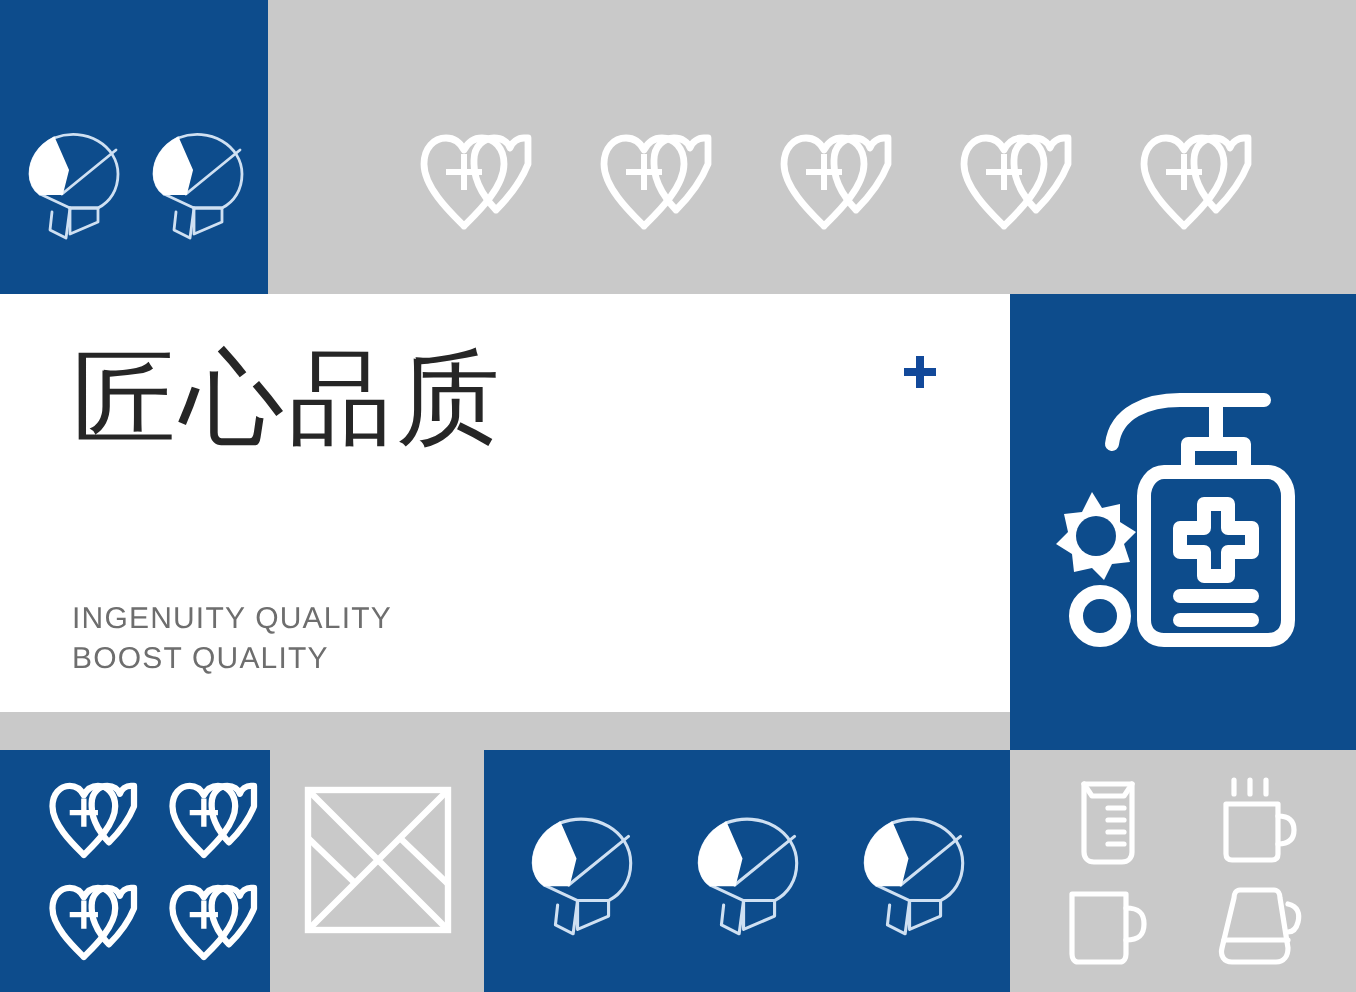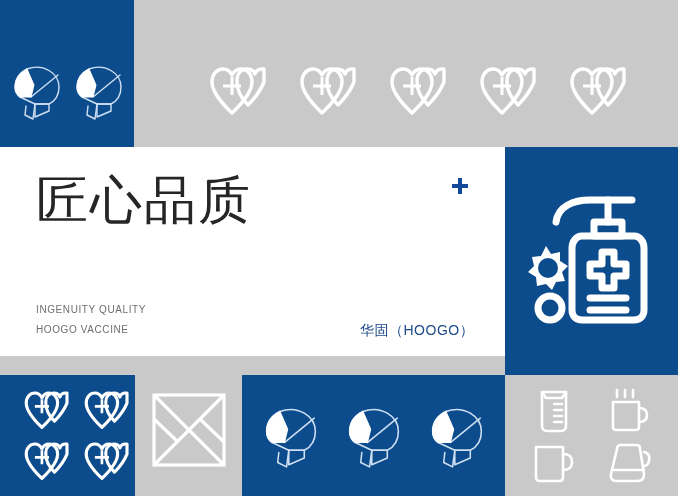--- a/index.html
+++ b/index.html
@@ -19,21 +19,21 @@
   .top-hearts{position:absolute;left:140px;top:48px;width:538px;height:88px;display:flex;align-items:center;gap:16px;padding-left:50px;box-sizing:border-box;}
 
   
   .band-mid{position:absolute;left:0;top:147px;width:678px;height:228px;background:#c9c9c9;}
   .card-white{position:absolute;left:0;top:147px;width:505px;height:209px;background:#ffffff;}
   .mid-blue{position:absolute;left:505px;top:147px;width:173px;height:228px;background:#0d4c8c;}
 
   .headline{position:absolute;left:36px;top:172px;width:420px;}
   .hl-line{font-size:52px;line-height:56px;letter-spacing:2px;color:#262626;font-weight:400;white-space:nowrap;font-family:"DejaVu Sans",sans-serif;}
   .hl-accent{color:#1a4a8a;}
-  .subtitle{position:absolute;left:36px;top:300px;color:#6e6e6e;font-size:10px;line-height:20px;letter-spacing:.6px;}
+  .subtitle{position:absolute;left:36px;top:300px;color:#6e6e6e;font-size:15px;line-height:20px;letter-spacing:.6px;}
   .brand{position:absolute;left:360px;top:322px;color:#1a4a8a;font-size:14px;letter-spacing:.5px;white-space:nowrap;}
   .plusmark{position:absolute;left:450px;top:176px;width:20px;height:20px;}
 
   .sanitizer{position:absolute;left:520px;top:190px;width:145px;height:145px;}
 
   
   .band-bot{position:absolute;left:0;top:375px;width:678px;height:121px;background:#c9c9c9;}
   .bot-blue-1{position:absolute;left:0;top:375px;width:135px;height:121px;background:#0d4c8c;}
   .bot-gray-1{position:absolute;left:135px;top:375px;width:107px;height:121px;background:#c9c9c9;}
   .bot-blue-2{position:absolute;left:242px;top:375px;width:263px;height:121px;background:#0d4c8c;}
@@ -135,24 +135,23 @@
   <div class="band-mid"></div>
   <div class="card-white"></div>
   <div class="mid-blue"></div>
 
   <div class="headline">
     <div class="hl-line">匠心品质</div>
   </div>
 
   <div class="subtitle">
     <div>INGENUITY QUALITY</div>
-    <div>HOOGO VACCINE</div>
-  </div>
-
-  <div class="brand">华固（HOOGO）</div>
+    <div>BOOST QUALITY</div>
+  </div>
+
 
   <span class="plusmark">
     <svg width="20" height="20" viewBox="0 0 20 20">
       <path d="M8 2 H12 V8 H18 V12 H12 V18 H8 V12 H2 V8 H8 Z" fill="#12499a"></path>
     </svg>
   </span>
 
   <span class="sanitizer">
     <svg width="145" height="145" viewBox="0 0 145 145">
       <g fill="none" stroke="#ffffff" stroke-width="7" stroke-linejoin="round" stroke-linecap="round">

